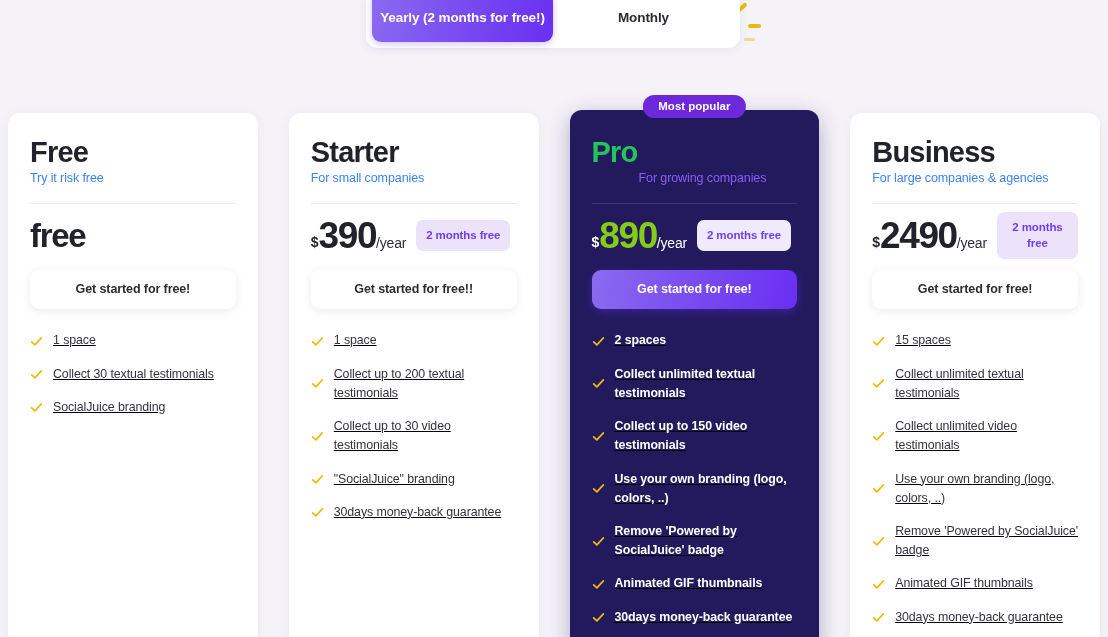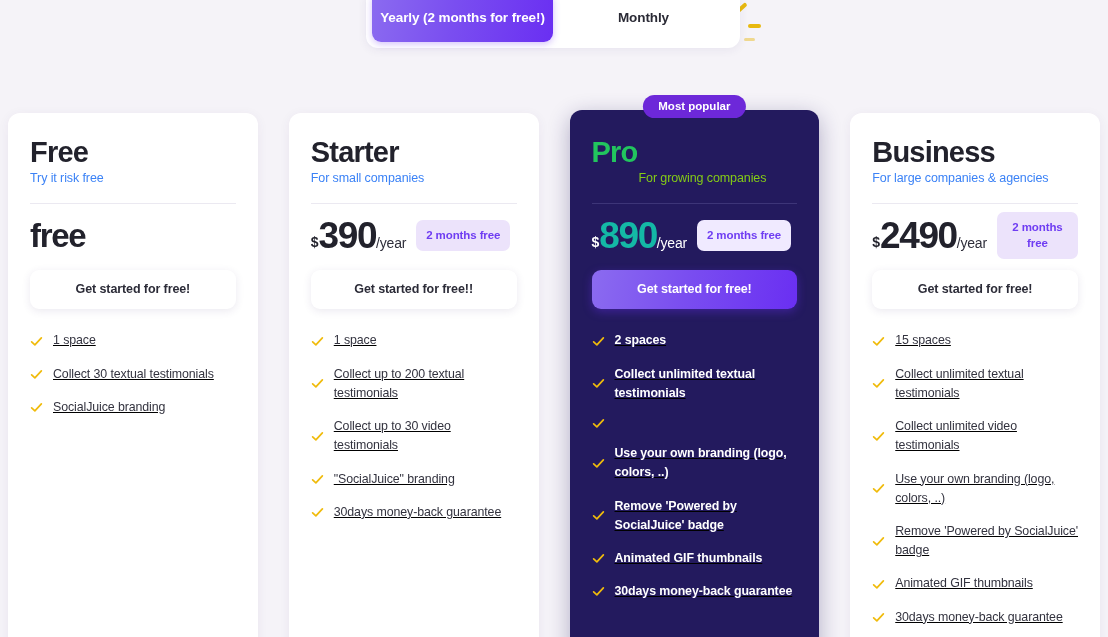--- a/index.html
+++ b/index.html
@@ -114,21 +114,21 @@
     margin: 0 0 4px 0;
   }
   .card.featured .plan-name { color: #22c55e; }
 
   .plan-tagline {
     font-size: 12.5px;
     color: #3b82f6;
     margin: 0;
     letter-spacing: -0.1px;
   }
-  .card.featured .plan-tagline { color: #84cc16; padding-left: 47px; }
+  .card.featured .plan-tagline { color: #8b5cf6; padding-left: 47px; }
 
   .divider {
     height: 1px;
     background: #ebe9f1;
     margin: 18px 0 0 0;
   }
   .card.featured .divider { background: #3d3578; }
 
   .price-row {
     display: flex;
@@ -149,21 +149,21 @@
     top: -1px;
   }
   .card.featured .currency { color: #ffffff; }
   .amount {
     font-size: 37px;
     font-weight: bold;
     color: #22222c;
     letter-spacing: -1.4px;
     line-height: 1;
   }
-  .card.featured .amount { color: #14b8a6; }
+  .card.featured .amount { color: #84cc16; }
   .period {
     font-size: 14px;
     color: #2e2e3a;
     letter-spacing: -0.2px;
   }
   .card.featured .period { color: #ffffff; }
   .amount.free-word {
     font-size: 33px;
     letter-spacing: -1.3px;
   }
@@ -373,20 +373,21 @@
             </svg>
           </span>
           <span class="feature-text">Collect unlimited textual testimonials</span>
         </li>
         <li class="feature">
           <span>
             <svg class="check-icon" viewBox="0 0 16 16" fill="none" aria-hidden="true">
               <path d="M2 8.4 L6 12.2 L14 3.6" stroke="currentColor" stroke-width="2.1" stroke-linecap="round" stroke-linejoin="round"></path>
             </svg>
           </span>
+          <span class="feature-text">Collect up to 150 video testimonials</span>
         </li>
         <li class="feature">
           <span>
             <svg class="check-icon" viewBox="0 0 16 16" fill="none" aria-hidden="true">
               <path d="M2 8.4 L6 12.2 L14 3.6" stroke="currentColor" stroke-width="2.1" stroke-linecap="round" stroke-linejoin="round"></path>
             </svg>
           </span>
           <span class="feature-text">Use your own branding (logo, colors, ..)</span>
         </li>
         <li class="feature">

